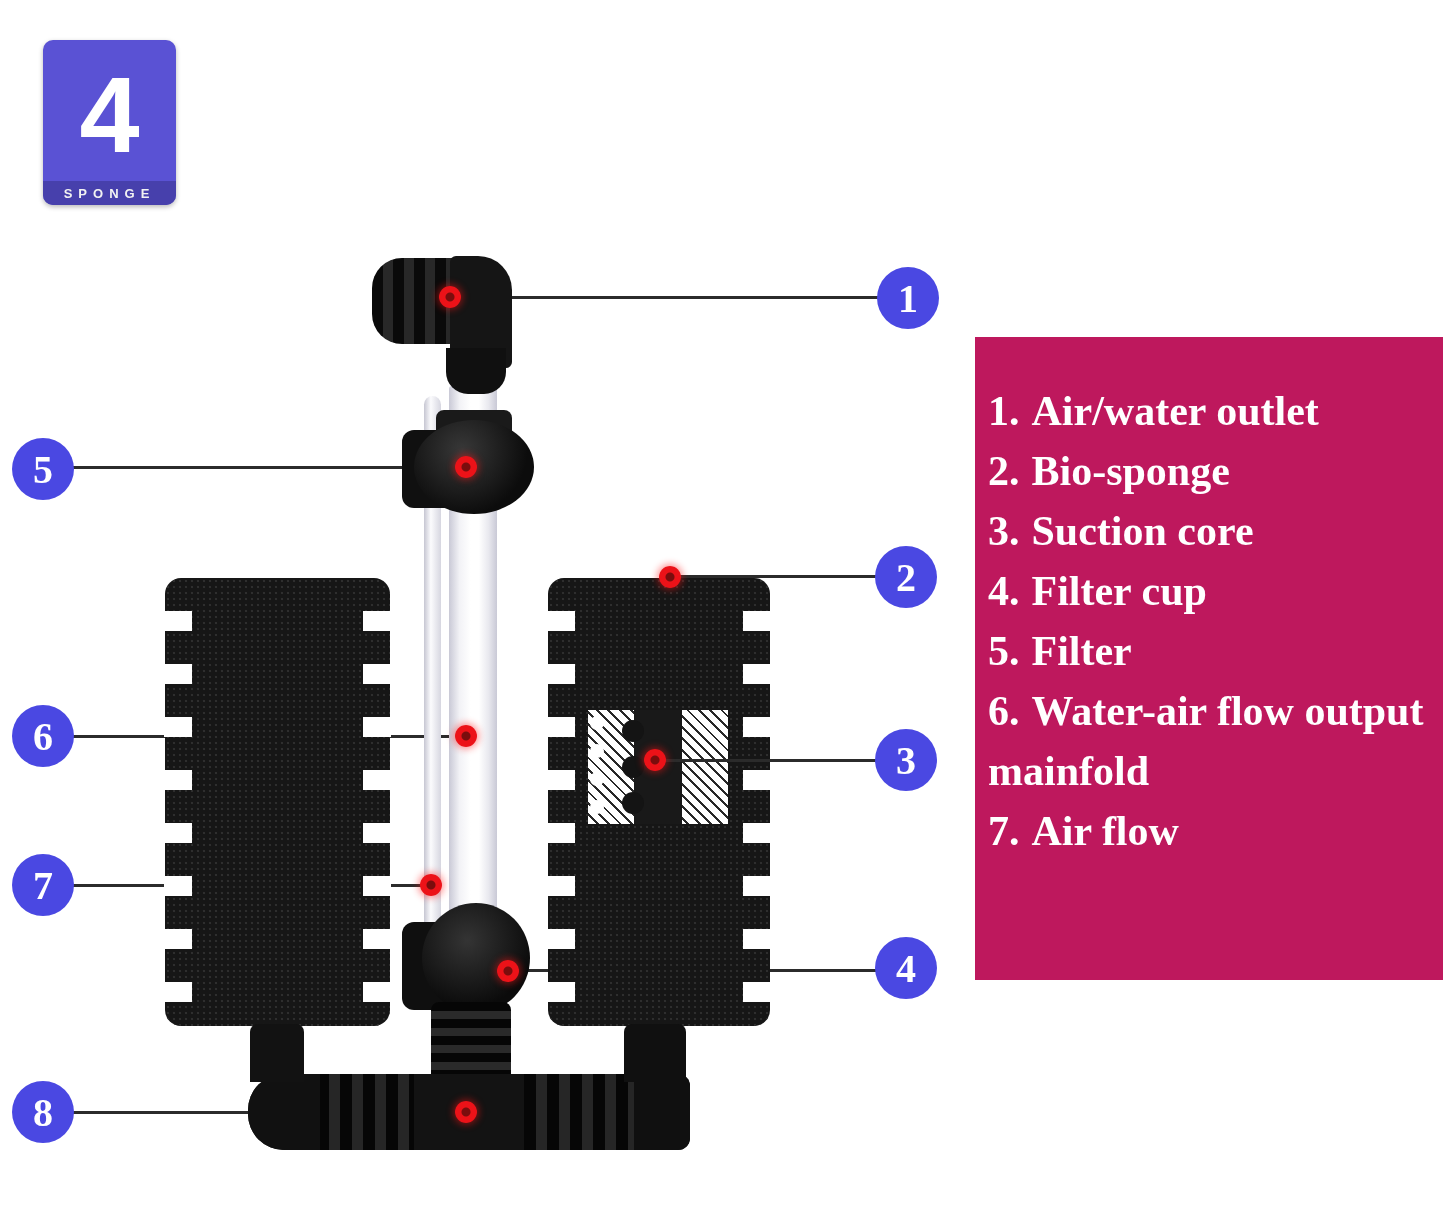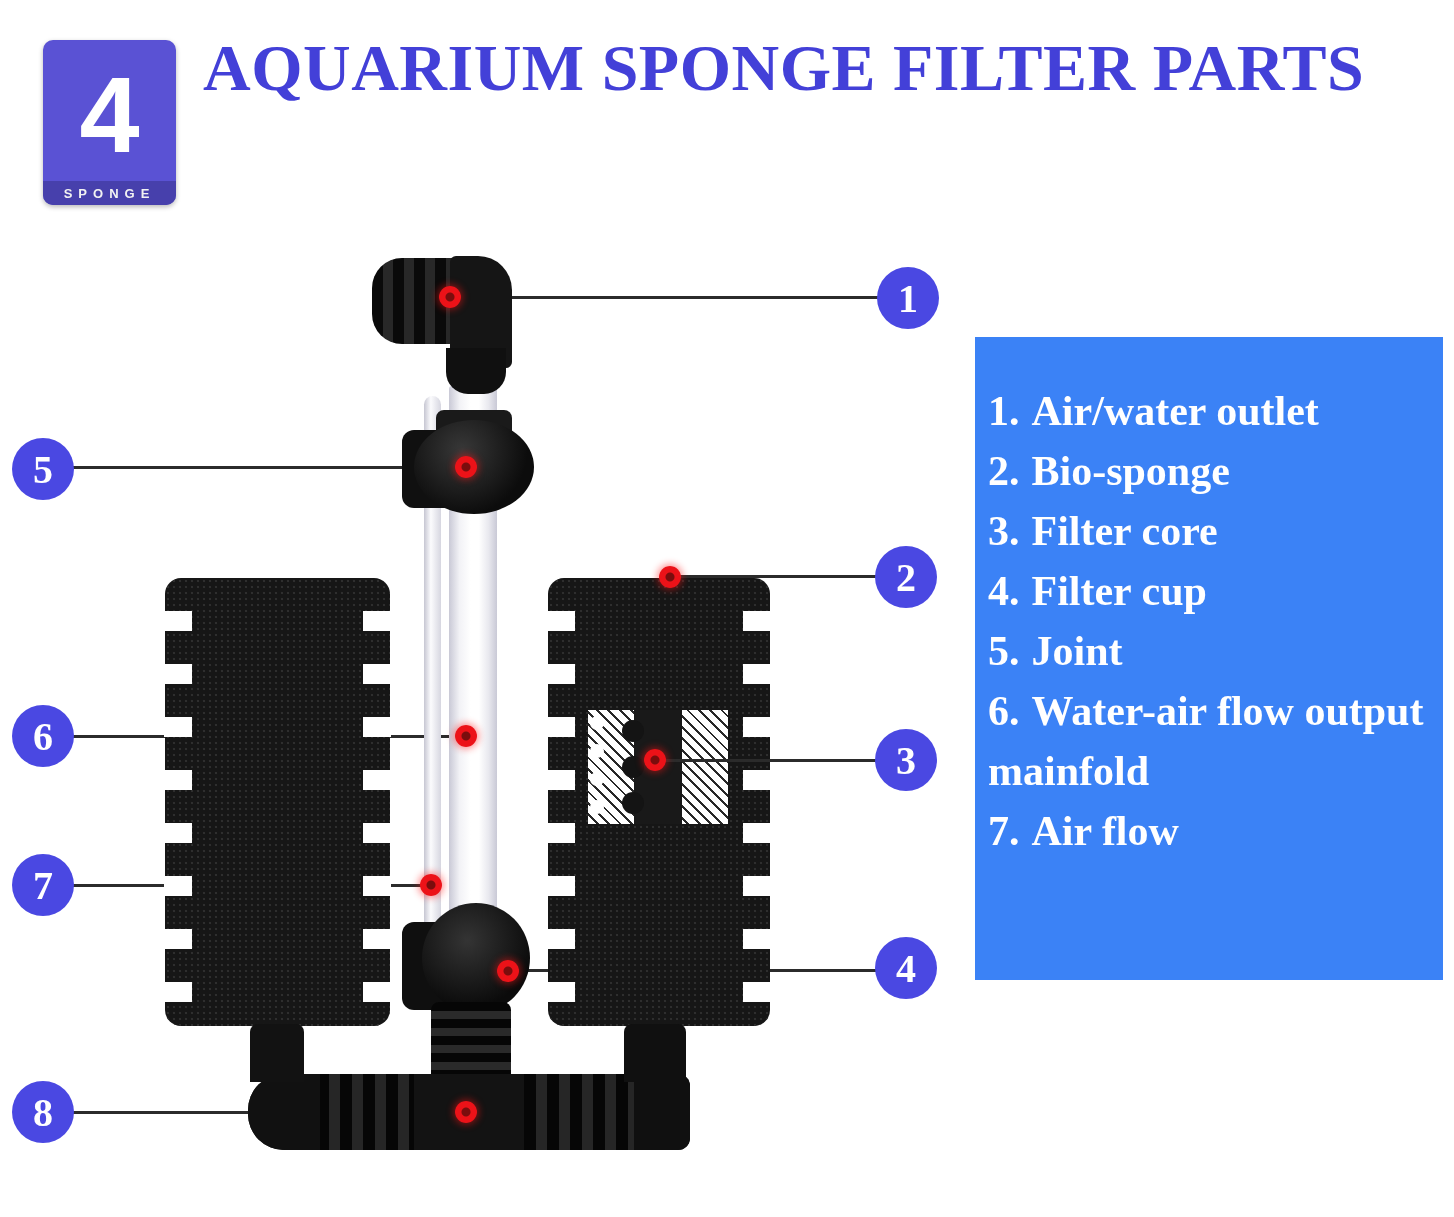--- a/index.html
+++ b/index.html
@@ -12,21 +12,21 @@
   .badge-num{position:absolute;left:0;top:2px;width:100%;height:140px;color:#ffffff;
          font-family:"Liberation Sans",sans-serif;font-weight:bold;font-size:108px;
          text-align:center;line-height:146px;}
   .badge-strip{position:absolute;left:0;bottom:0;width:100%;height:24px;background:#4740ac;
          border-radius:0 0 10px 10px;color:#f2f2f2;font-family:"Liberation Sans",sans-serif;
          font-weight:bold;font-size:13px;letter-spacing:6px;text-align:center;line-height:25px;}
   .title{position:absolute;left:203px;top:30px;width:1245px;color:#4340d8;
          font-weight:bold;font-size:66px;letter-spacing:.5px;white-space:nowrap;}
 
   
-  .legend{position:absolute;left:975px;top:337px;width:468px;height:643px;background:#3b82f6;
+  .legend{position:absolute;left:975px;top:337px;width:468px;height:643px;background:#be185d;
           box-sizing:border-box;padding:44px 8px 0 13px;}
   .legend-item{color:#ffffff;font-weight:bold;font-size:42px;line-height:60px;}
   .legend-item .num{margin-right:12px;}
 
   
   .line{position:absolute;height:3px;background:#2b2b2b;z-index:1;}
   .l1{left:450px;top:296px;width:430px;}
   .l2{left:670px;top:575px;width:207px;}
   .l3{left:655px;top:759px;width:222px;z-index:6;}
   .l4{left:508px;top:969px;width:369px;}
@@ -103,28 +103,27 @@
 </style>
 </head>
 <body>
 
 <div id="stage">
 
   <div class="badge">
     <div class="badge-num">4</div>
     <div class="badge-strip">SPONGE</div>
   </div>
-  <div class="title">AQUARIUM SPONGE FILTER PARTS</div>
 
   <div class="legend">
     <div class="legend-item"><span class="num">1.</span><span>Air/water outlet</span></div>
     <div class="legend-item"><span class="num">2.</span><span>Bio-sponge</span></div>
-    <div class="legend-item"><span class="num">3.</span><span>Filter core</span></div>
+    <div class="legend-item"><span class="num">3.</span><span>Suction core</span></div>
     <div class="legend-item"><span class="num">4.</span><span>Filter cup</span></div>
-    <div class="legend-item"><span class="num">5.</span><span>Joint</span></div>
+    <div class="legend-item"><span class="num">5.</span><span>Filter</span></div>
     <div class="legend-item"><span class="num">6.</span><span>Water-air flow output mainfold</span></div>
     <div class="legend-item"><span class="num">7.</span><span>Air flow</span></div>
   </div>
 
   <div class="line l1"></div>
   <div class="line l2"></div>
   <div class="line l3"></div>
   <div class="line l4"></div>
   <div class="line l5"></div>
   <div class="line l6"></div>

